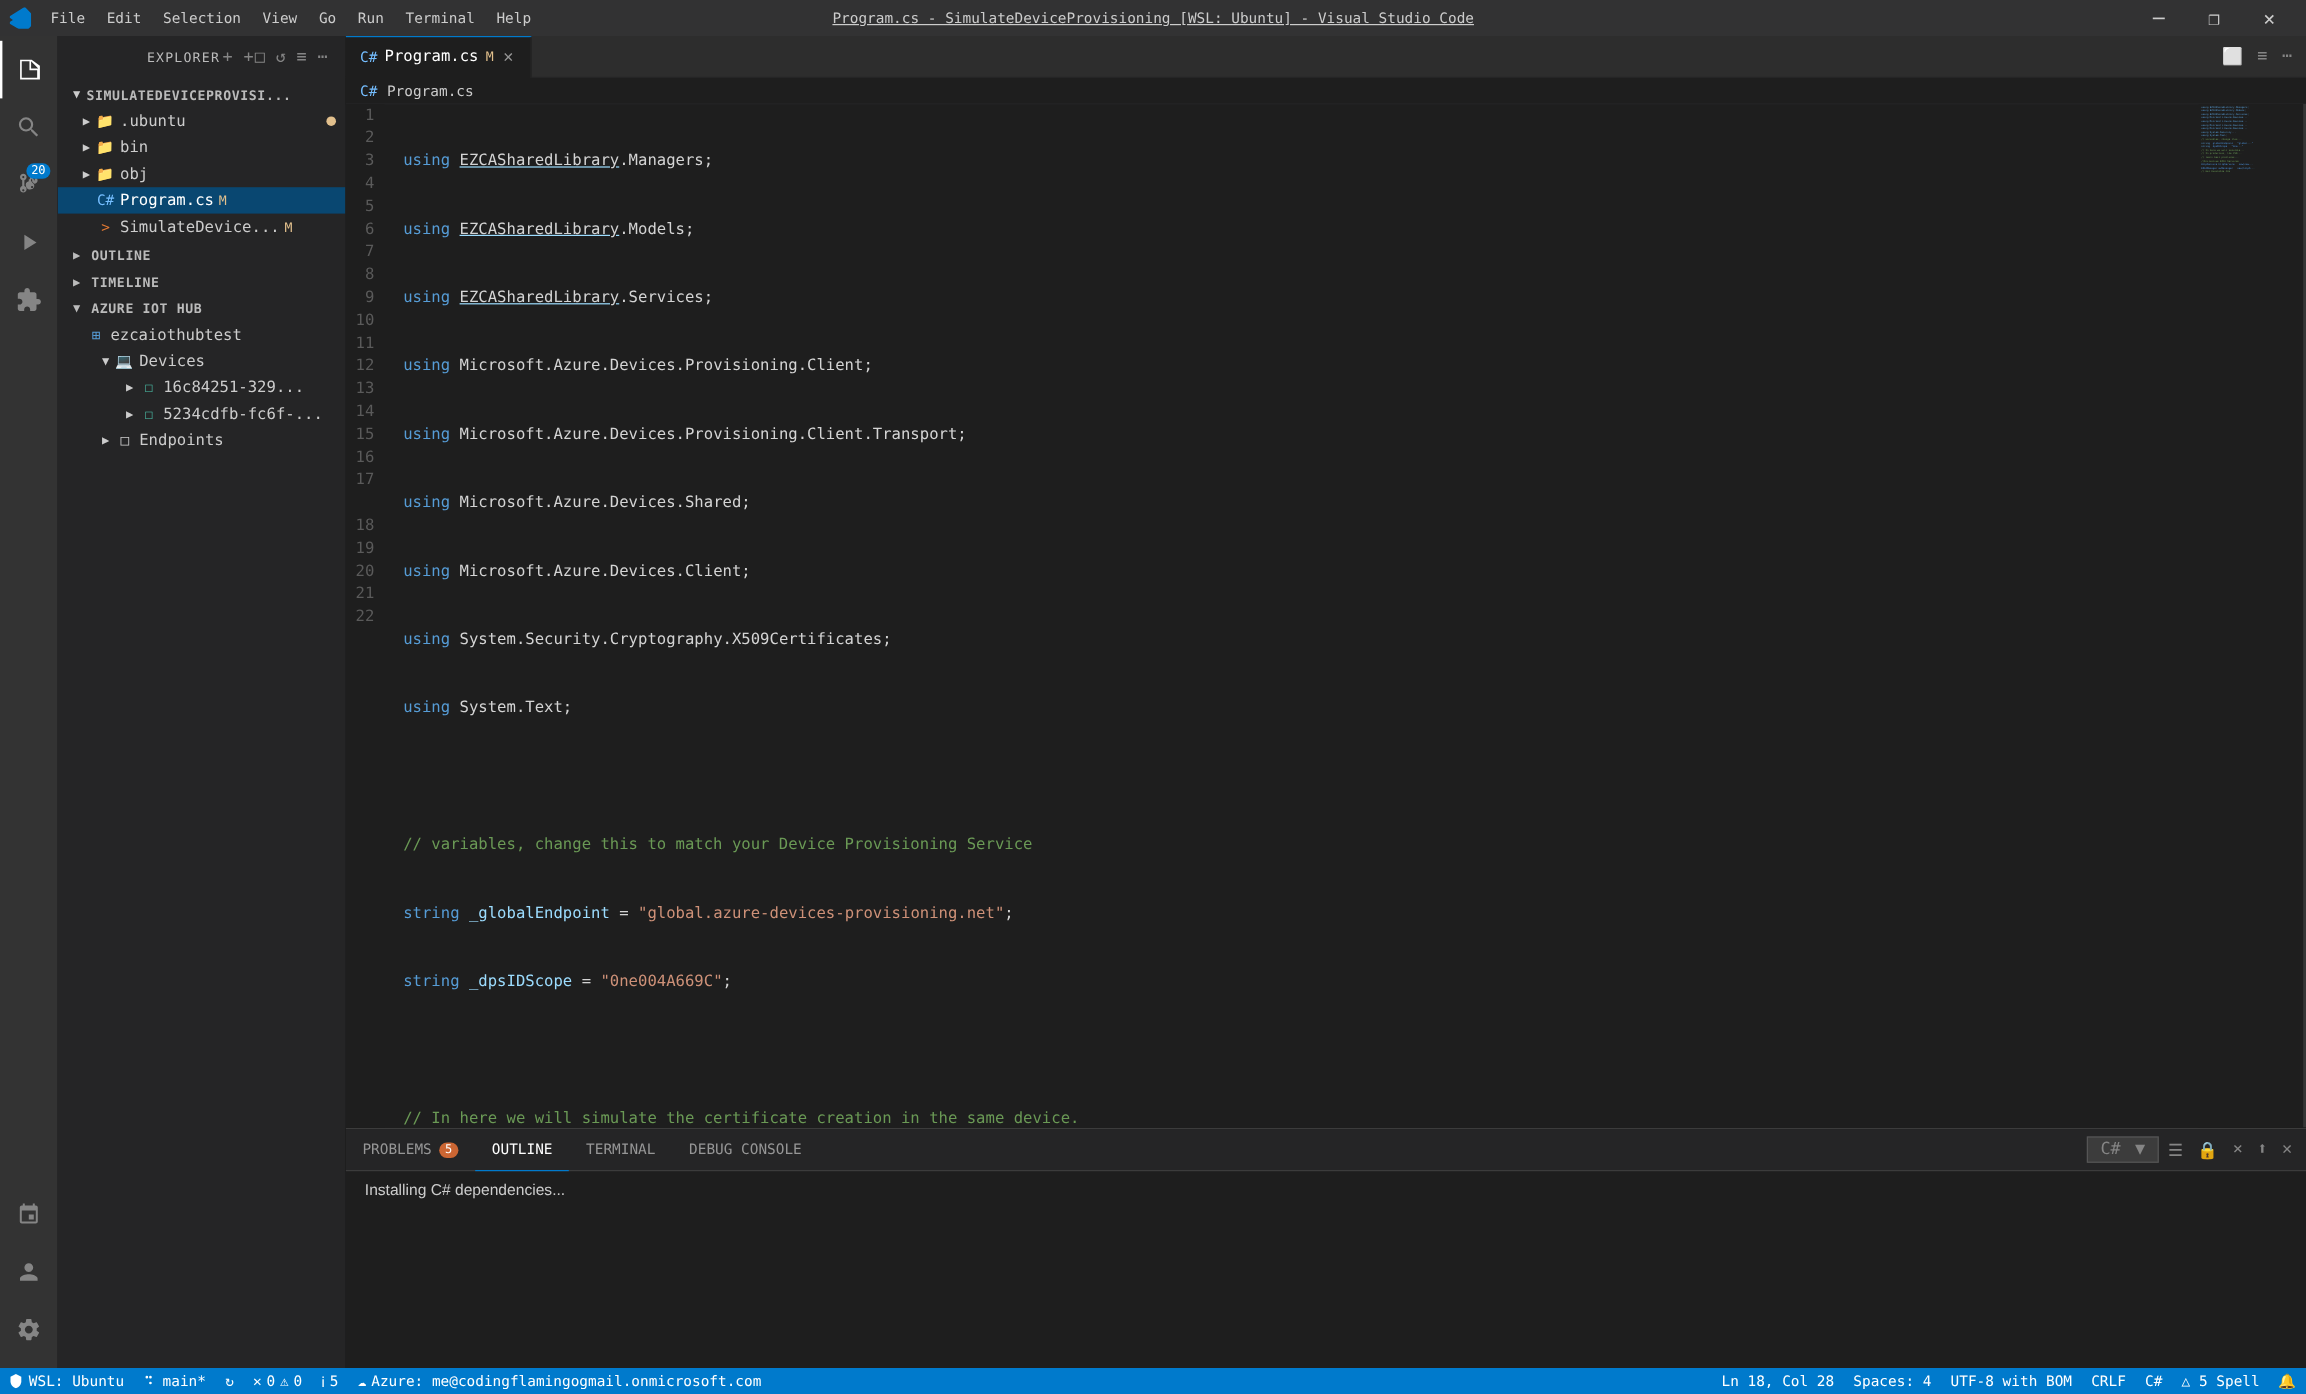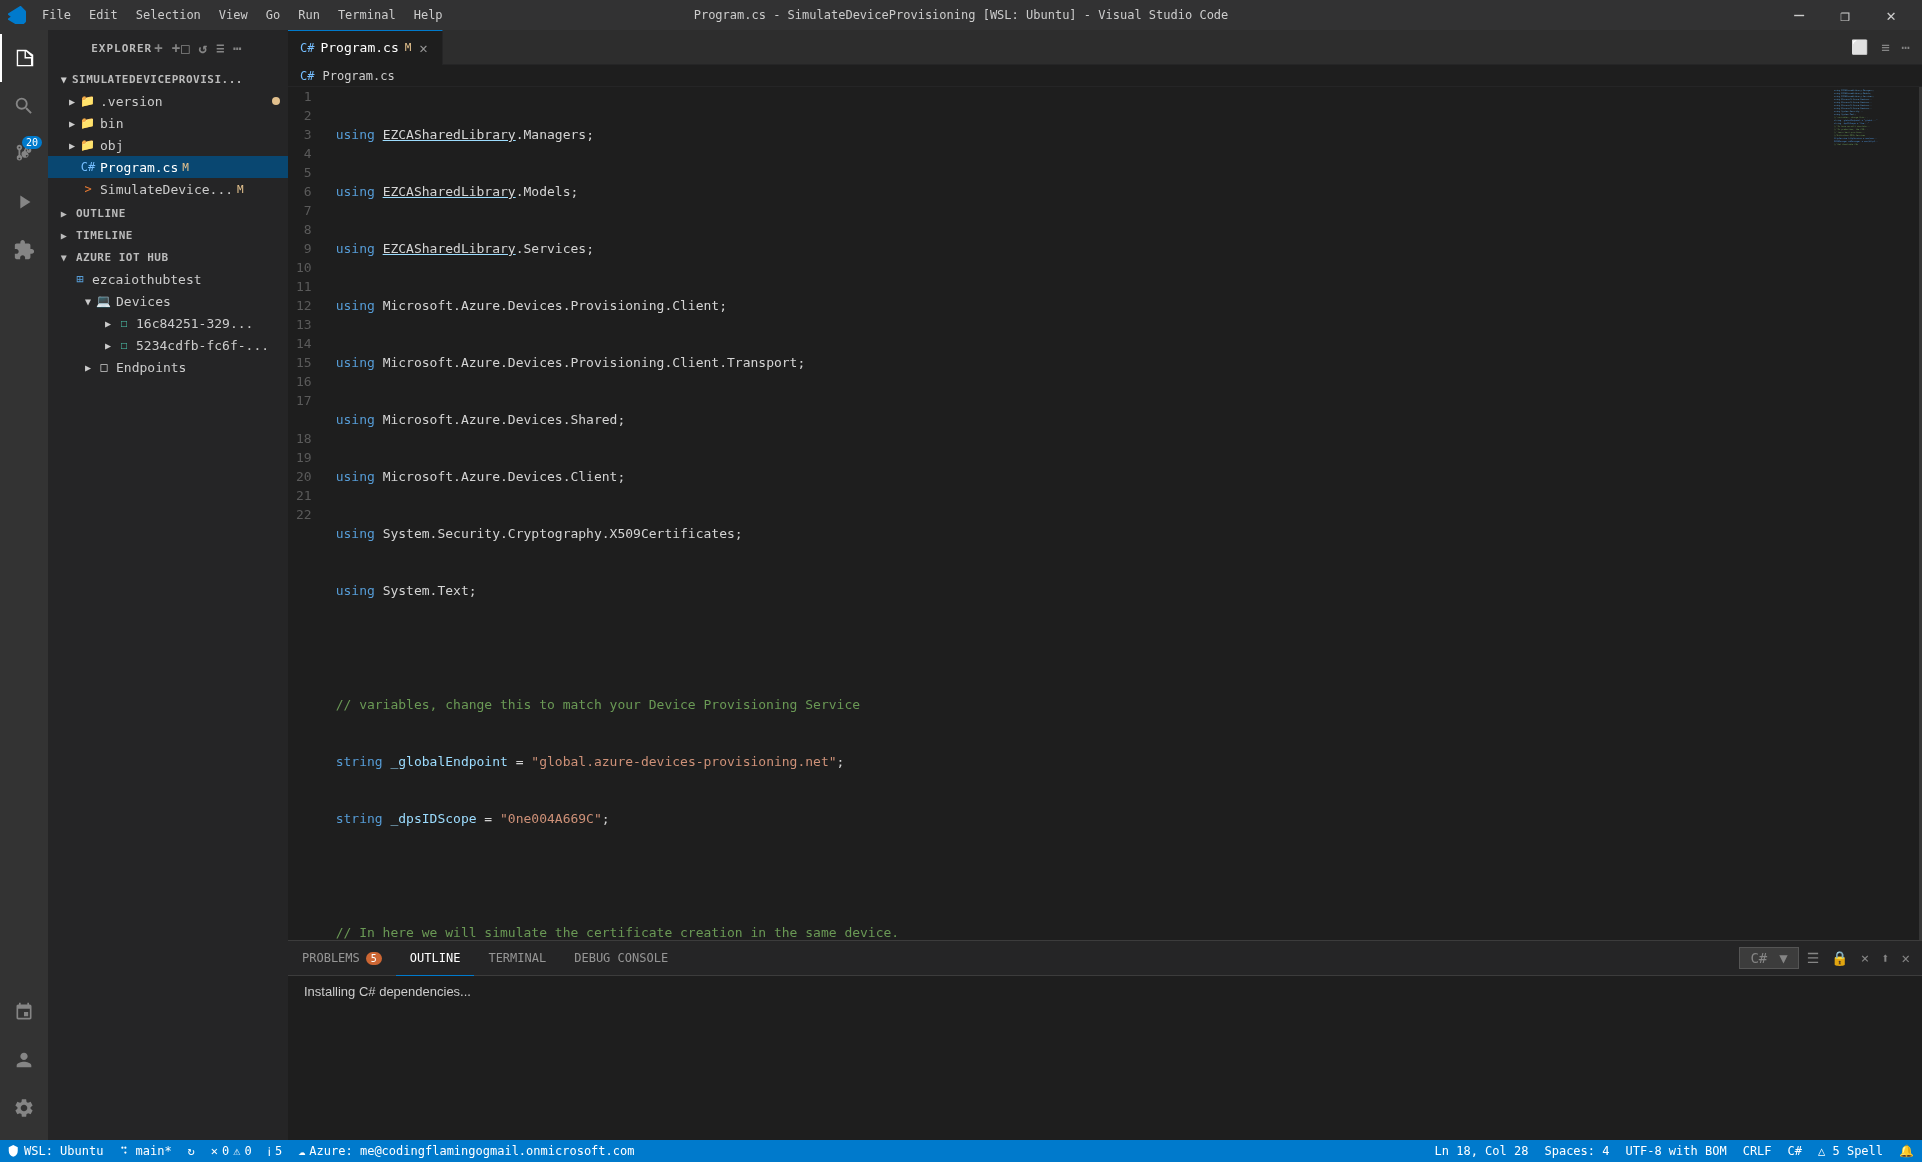--- a/index.html
+++ b/index.html
@@ -41,20 +41,21 @@
       font-size: 12px;
       color: #cccccc;
       cursor: pointer;
     }
     .titlebar-title {
       position: absolute;
       left: 50%;
       transform: translateX(-50%);
       font-size: 12px;
       color: #cccccc;
+      text-decoration: underline;
     }
     .titlebar-controls {
       display: flex;
       gap: 0;
     }
     .titlebar-controls span {
       width: 46px;
       height: 30px;
       display: flex;
       align-items: center;
@@ -119,24 +120,24 @@
       width: 240px;
       background: #252526;
       display: flex;
       flex-direction: column;
       flex-shrink: 0;
       overflow: hidden;
     }
     .sidebar-header {
       display: flex;
       align-items: center;
-      justify-content: center;
+      justify-content: flex-end;
       padding: 8px 12px;
       font-size: 11px;
-      font-weight: 700;
+      font-weight: 400;
       color: #bbbbbb;
       letter-spacing: 1px;
       text-transform: uppercase;
     }
     .sidebar-header-icons {
       display: flex;
       gap: 4px;
     }
     .sidebar-header-icons span {
       cursor: pointer;
@@ -565,21 +566,21 @@
       <div class="tree-root">
 
         <div class="tree-item" style="font-size:11px;font-weight:700;color:#bbb;letter-spacing:0.5px;padding-left:8px;">
           <span class="chevron">▼</span>
           <span>SIMULATEDEVICEPROVISI...</span>
         </div>
 
         <div class="tree-item indent-1">
           <span class="chevron">▶</span>
           <span class="file-icon" style="color:#dcb67a;">📁</span>
-          <span>.version</span>
+          <span>.ubuntu</span>
           <span class="modified-dot"></span>
         </div>
 
         <div class="tree-item indent-1">
           <span class="chevron">▶</span>
           <span class="file-icon" style="color:#dcb67a;">📁</span>
           <span>bin</span>
         </div>
 
         <div class="tree-item indent-1">

